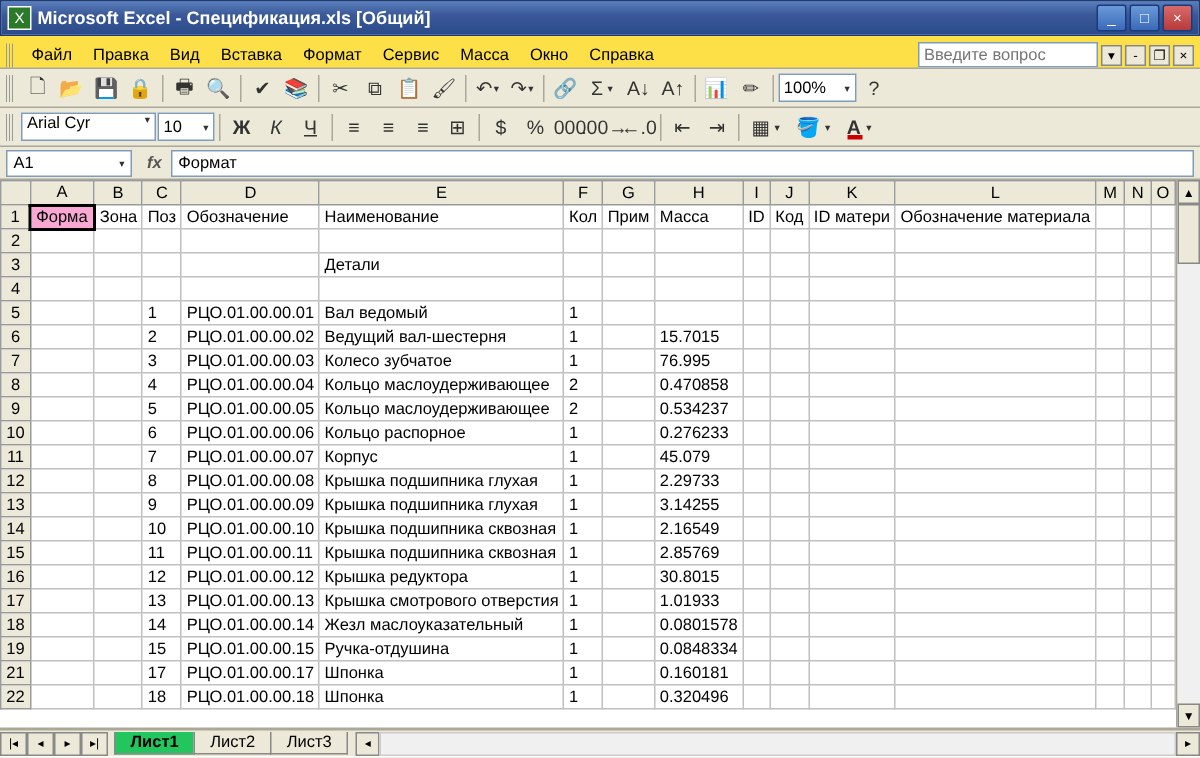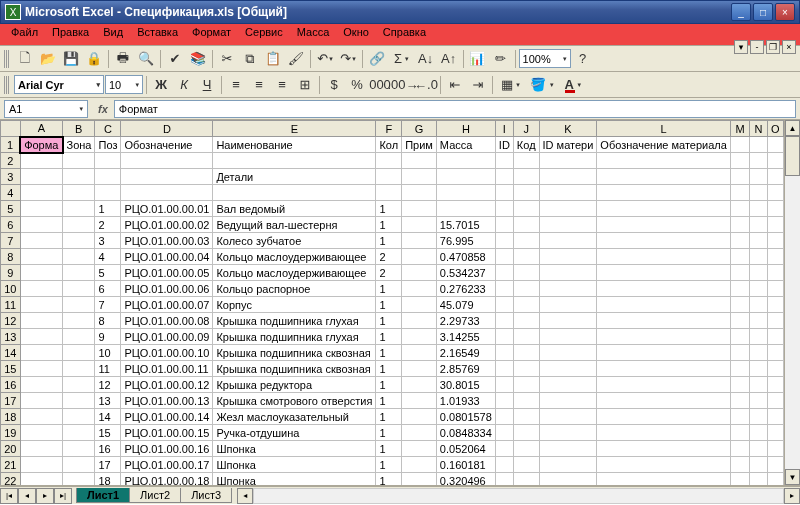--- a/index.html
+++ b/index.html
@@ -3,54 +3,54 @@
 <meta charset="utf-8">
 <style>
 * { box-sizing: border-box; margin: 0; padding: 0; font-family: Tahoma, Arial, sans-serif; }
 body { background: #ece9d8; width: 800px; height: 505px; overflow: hidden; font-size: 11px; }
 .titlebar { height: 24px; background: linear-gradient(#5a7ebc,#3b5998 40%,#2a4a8a); color:#fff; display:flex; align-items:center; padding:0 4px; border:1px solid #1a3a7a; }
 .titlebar .icon { width:16px; height:16px; background:#2a7a2a; border:1px solid #fff; margin-right:4px; display:inline-flex; align-items:center; justify-content:center; font-size:10px; color:#fff; }
 .titlebar .title { flex:1; font-weight:bold; font-size:12px; }
 .winbtns { display:flex; gap:2px; }
 .winbtn { width:20px; height:18px; background:linear-gradient(#6a9ad8,#3a6ab8); border:1px solid #1a3a7a; border-radius:2px; color:#fff; display:flex; align-items:center; justify-content:center; font-size:10px; cursor:pointer; }
 .winbtn.close { background:linear-gradient(#d86a6a,#b83a3a); }
-.menubar { height:22px; background:#ef4444; display:flex; align-items:flex-start; padding:0 4px; border-bottom:1px solid #aca899; position:relative;flex-direction:column; }
+.menubar { height:22px; background:#fde047; display:flex; align-items:flex-end; padding:0 4px; border-bottom:1px solid #aca899; position:relative; }
 .menubar .grip { width:6px; height:16px; background:repeating-linear-gradient(90deg,#999,#999 1px,transparent 1px,transparent 2px); margin-right:4px; }
 .menu-item { padding:2px 7px; cursor:pointer; }
 .question-box { margin-left:auto; display:flex; align-items:center; gap:2px; }
 .question-input { width:120px; height:17px; border:1px solid #7f9db9; padding:0 3px; font-size:11px; color:#888; }
 .smallbtn { width:14px; height:14px; display:inline-flex; align-items:center; justify-content:center; font-size:9px; border:1px solid #888; background:#ece9d8; cursor:pointer; }
 .toolbar { height:26px; background:#ece9d8; display:flex; align-items:center; padding:0 4px; border-bottom:1px solid #aca899; gap:1px; }
 .toolbar .grip { width:6px; height:18px; background:repeating-linear-gradient(90deg,#999,#999 1px,transparent 1px,transparent 2px); margin-right:3px; }
 .tbtn { width:22px; height:22px; display:inline-flex; align-items:center; justify-content:center; font-size:13px; cursor:pointer; border:1px solid transparent; border-radius:2px; color:#333; }
 .tbtn.wide { width:auto; padding:0 4px; gap:2px; }
 .tsep { width:1px; height:18px; background:#aca899; margin:0 2px; }
 .dd-arrow { font-size:7px; color:#333; margin-left:1px; }
-.font-name { width:90px; height:19px; border:1px solid #7f9db9; background:#fff; padding:0 3px; display:flex; align-items:center; justify-content:space-between; font-size:11px;font-weight:bold; }
+.font-name { width:90px; height:19px; border:1px solid #7f9db9; background:#fff; padding:0 3px; display:flex; justify-content:space-between; font-size:11px; }
 .font-size { width:38px; height:19px; border:1px solid #7f9db9; background:#fff; padding:0 3px; display:flex; align-items:center; justify-content:space-between; font-size:11px; }
 .namebox-row { height:22px; background:#ece9d8; display:flex; align-items:center; padding:0 4px; border-bottom:1px solid #aca899; }
 .namebox { width:84px; height:18px; border:1px solid #7f9db9; background:#ffffff; padding:0 4px; display:flex; align-items:center; justify-content:space-between; font-size:11px; margin-right:4px; }
 .fx { font-style:italic; font-weight:bold; color:#555; margin:0 6px; cursor:pointer; }
 .formula-bar { flex:1; height:18px; border:1px solid #7f9db9; background:#fff; padding:0 4px; display:flex; align-items:center; font-size:11px; }
 .grid-area { height:366px; display:flex; background:#fff; border-bottom:1px solid #aca899; position:relative; }
 .grid-scroll { flex:1; overflow:hidden; }
 table.sheet { border-collapse:collapse; width:100%; }
 table.sheet th, table.sheet td { border:1px solid #c0c0c0; padding:0 3px; height:16px; font-size:11px; text-align:left; white-space:nowrap; overflow:hidden; }
 table.sheet th { background:#ece9d8; font-weight:normal; text-align:center; border:1px solid #9a9a9a; }
 table.sheet th.rowh { width:24px; }
 .vscroll { width:16px; background:#ece9d8; border-left:1px solid #aca899; display:flex; flex-direction:column; }
 .vscroll .arrow { height:16px; border:1px solid #888; background:#ece9d8; display:flex; align-items:center; justify-content:center; font-size:8px; cursor:pointer; }
 .vscroll .track { flex:1; background:#f0f0f0; }
 .vscroll .thumb { height:40px; background:#ece9d8; border:1px solid #888; margin:0; }
 .tabs-row { height:18px; background:#ece9d8; display:flex; align-items:center; border-top:1px solid #aca899; }
 .tab-nav { display:flex; }
 .tab-nav .tn { width:18px; height:16px; border:1px solid #888; background:#ece9d8; display:flex; align-items:center; justify-content:center; font-size:8px; cursor:pointer; }
 .sheet-tabs { display:flex; align-items:flex-end; margin-left:4px; }
 .sheet-tab { padding:1px 10px; background:#ece9d8; border:1px solid #888; border-top:none; font-size:11px; cursor:pointer; margin-right:-1px; }
-.sheet-tab.active { background:#0f766e; font-weight:bold; }
+.sheet-tab.active { background:#22c55e; font-weight:bold; }
 .hscroll { flex:1; display:flex; margin-left:6px; }
 .hscroll .arrow { width:16px; height:16px; border:1px solid #888; background:#ece9d8; display:flex; align-items:center; justify-content:center; font-size:8px; cursor:pointer; }
 .hscroll .track { flex:1; background:#f0f0f0; border:1px solid #ccc; }
 .statusbar { height:19px; background:#ece9d8; display:flex; align-items:center; padding:0 6px; border-top:1px solid #fff; font-size:11px; }
 .zoom-box { width:52px; height:19px; border:1px solid #7f9db9; background:#fff; padding:0 3px; display:flex; align-items:center; justify-content:space-between; font-size:11px; }
 .color-strip { width:10px; height:3px; display:block; margin-top:-2px; }
 </style>
 </head>
 <body>
 
@@ -71,20 +71,21 @@
       <span class="menu-item">Правка</span>
       <span class="menu-item">Вид</span>
       <span class="menu-item">Вставка</span>
       <span class="menu-item">Формат</span>
       <span class="menu-item">Сервис</span>
       <span class="menu-item">Масса</span>
       <span class="menu-item">Окно</span>
       <span class="menu-item">Справка</span>
     </div>
   <div class="question-box">
+    <input class="question-input" placeholder="Введите вопрос" style="">
     <span class="smallbtn">▾</span>
     <span class="smallbtn">-</span>
     <span class="smallbtn">❐</span>
     <span class="smallbtn">×</span>
   </div>
 </div>
 
 <div class="toolbar">
   <div class="grip"></div>
   <div class="tbtn">🗋</div>
@@ -551,38 +552,20 @@
             <td>0.0848334</td>
             <td></td>
             <td></td>
             <td></td>
             <td></td>
             <td></td>
             <td></td>
             <td></td>
           </tr>
           <tr>
-            <th class="rowh">20</th>
-            <td></td>
-            <td></td>
-            <td>16</td>
-            <td>РЦО.01.00.00.16</td>
-            <td>Шпонка</td>
-            <td>1</td>
-            <td></td>
-            <td>0.052064</td>
-            <td></td>
-            <td></td>
-            <td></td>
-            <td></td>
-            <td></td>
-            <td></td>
-            <td></td>
-          </tr>
-          <tr>
             <th class="rowh">21</th>
             <td></td>
             <td></td>
             <td>17</td>
             <td>РЦО.01.00.00.17</td>
             <td>Шпонка</td>
             <td>1</td>
             <td></td>
             <td>0.160181</td>
             <td></td>

